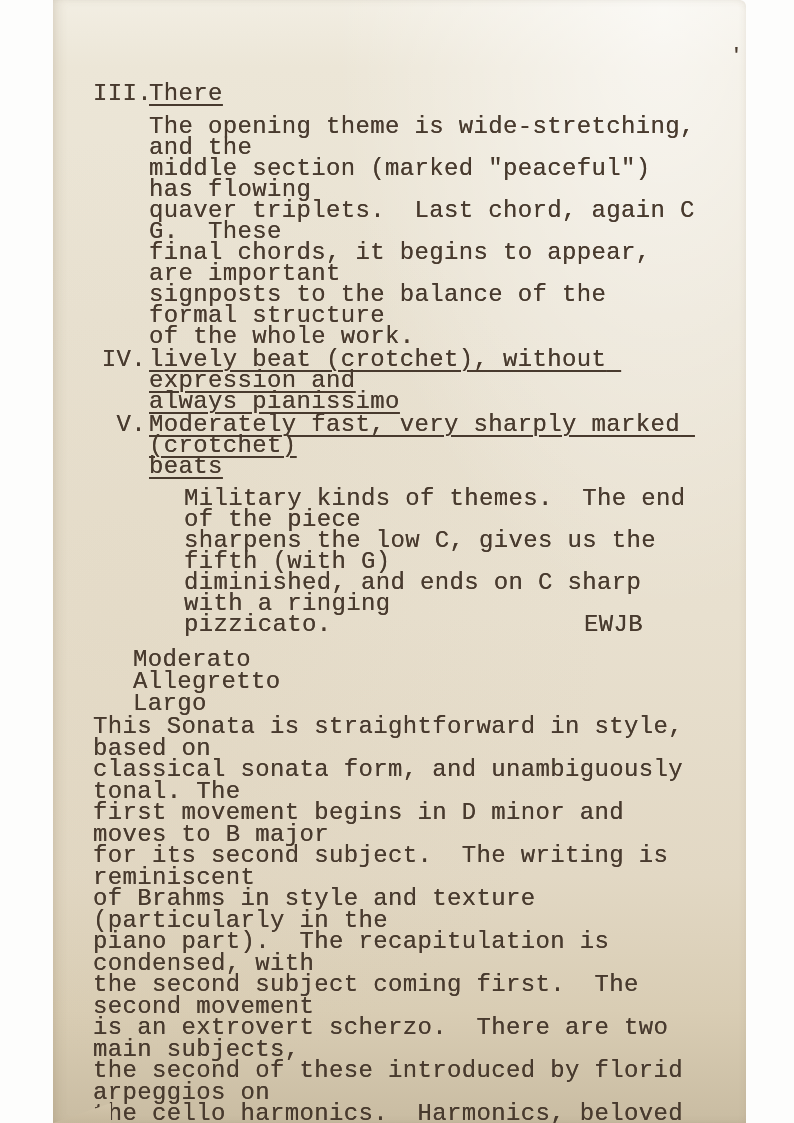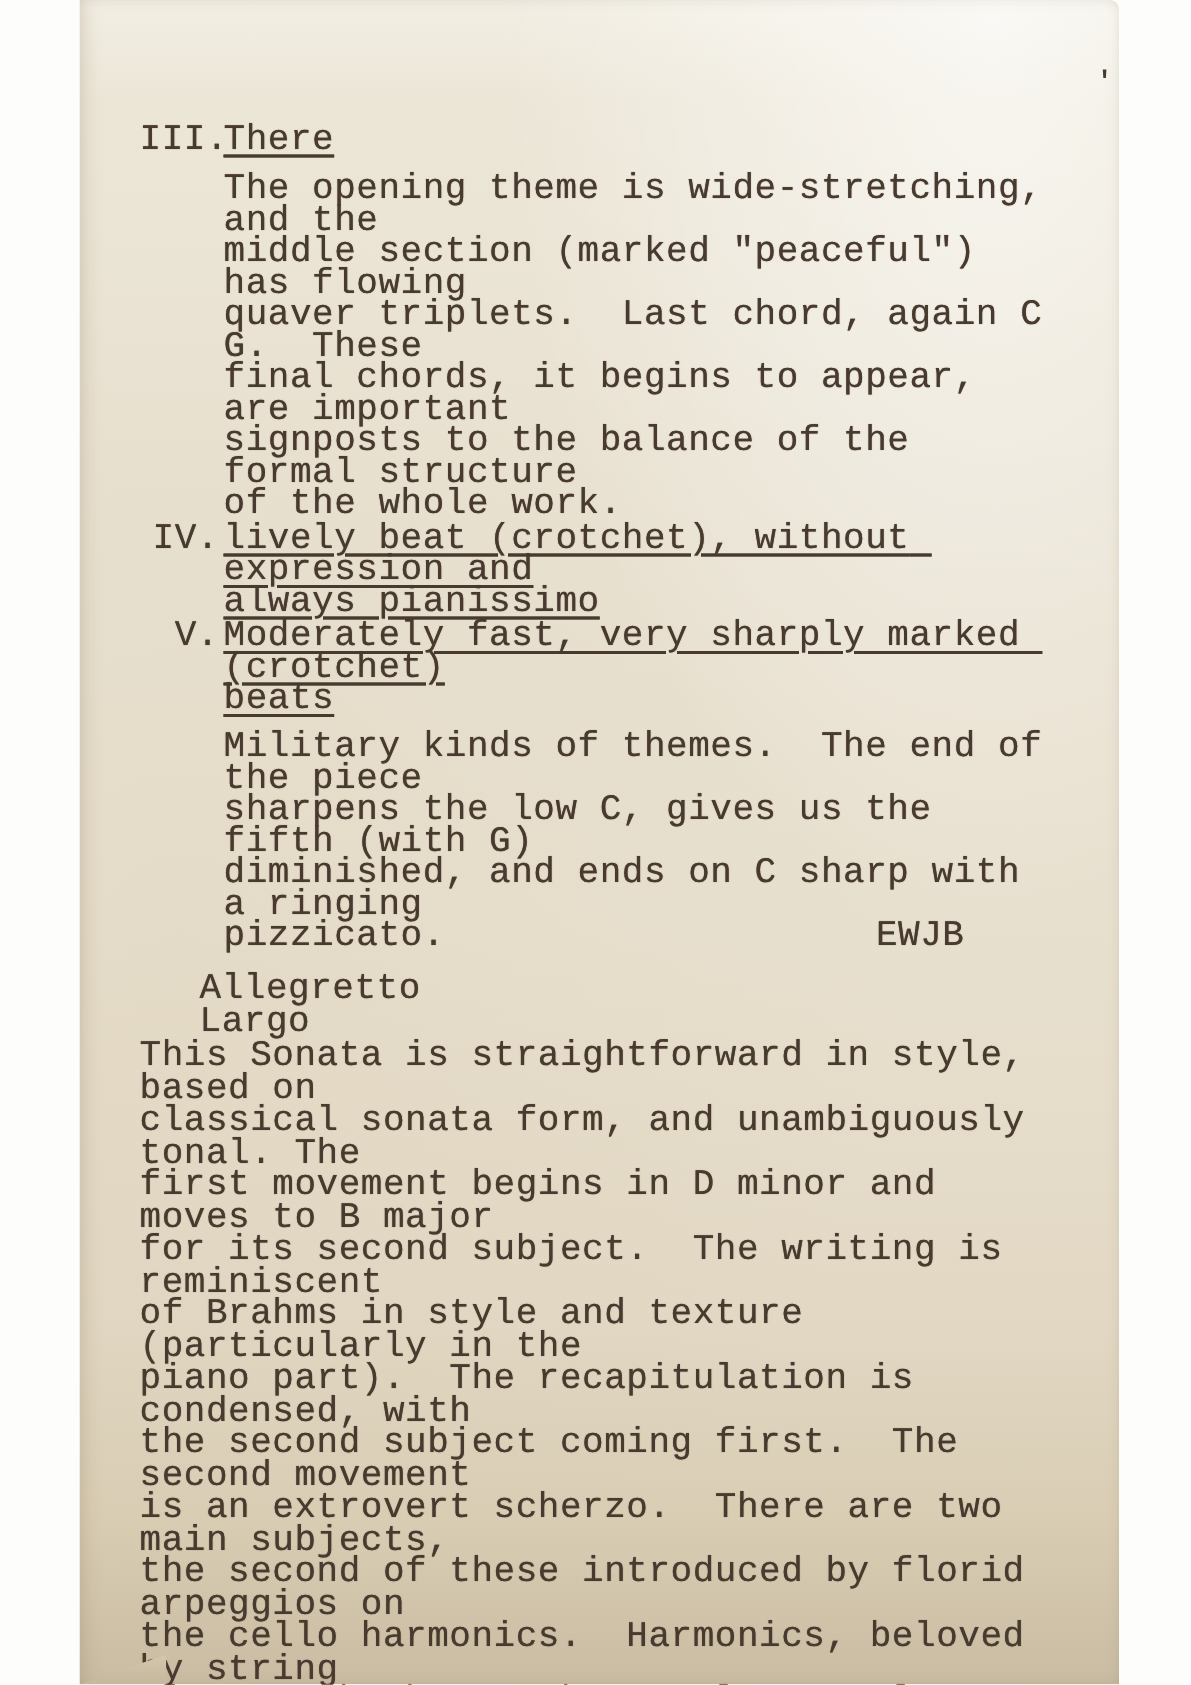--- a/index.html
+++ b/index.html
@@ -39,21 +39,21 @@
     text-decoration:underline;
     text-decoration-thickness:1.8px;
     text-underline-offset:4px;
   }
   .section-body{position:relative;margin-top:12px;}
   .sig{position:absolute;bottom:0;text-align:center;}
   .sec-3{margin-top:83px;}
   .sec-4{margin-top:2px;}
   .sec-4 .section-body{margin-top:6px;}
   .sec-5{margin-top:2px;}
-  .sec-5 .section-body{margin-top:11px;}
+  .sec-5 .section-body{margin-top:11px;margin-left:35px;}
   .sec-5 .sig{right:62px;}
   .work-row{
     display:flex;justify-content:space-between;
     margin-top:12px;padding-left:17px;padding-right:12px;
   }
   .movements{margin-top:14px;margin-left:40px;}
   .movements .t{line-height:22px;}
   .closing{position:relative;margin-top:1px;}
   .closing .t{line-height:21.5px;}
   .closing .sig{right:36px;bottom:0;}
@@ -98,20 +98,21 @@
           <div class="t">Military kinds of themes.  The end of the piece
 sharpens the low C, gives us the fifth (with G)
 diminished, and ends on C sharp with a ringing
 pizzicato.</div>
           <span class="sig t">EWJB</span>
         </div>
       </div>
 
 
       <div class="movements">
+        <div class="t">Moderato</div>
         <div class="t">Allegretto</div>
         <div class="t">Largo</div>
       </div>
 
       <div class="closing">
         <div class="t">This Sonata is straightforward in style, based on
 classical sonata form, and unambiguously tonal. The
 first movement begins in D minor and moves to B major
 for its second subject.  The writing is reminiscent
 of Brahms in style and texture (particularly in the

